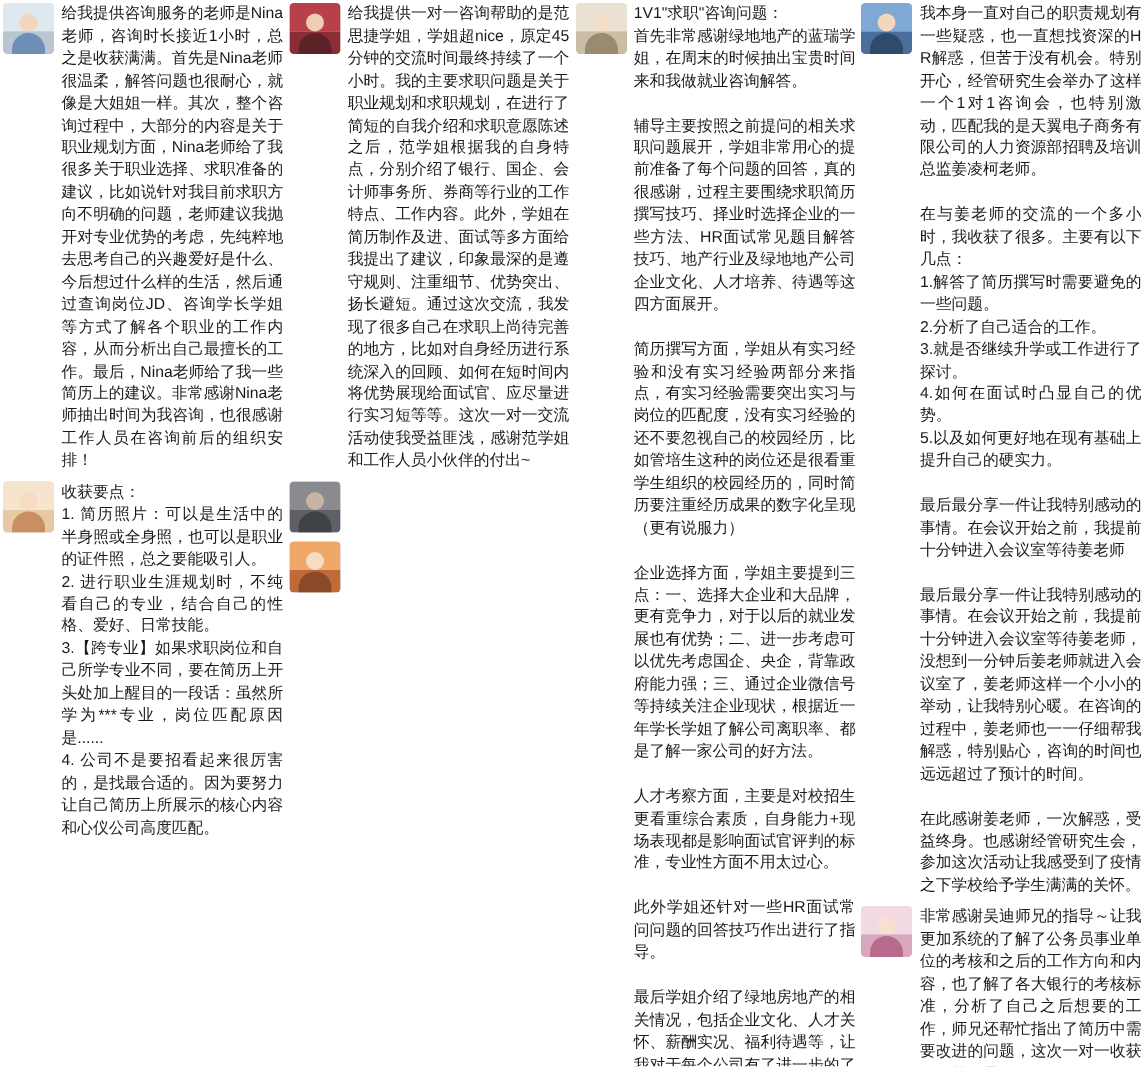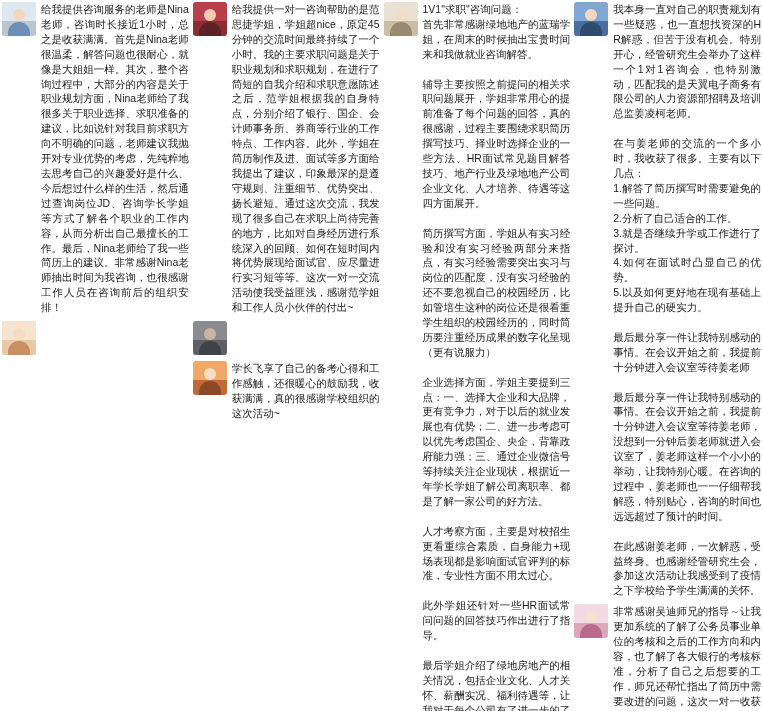--- a/index.html
+++ b/index.html
@@ -82,20 +82,25 @@
       </div>
       <div class="body">给我提供咨询服务的老师是Nina老师，咨询时长接近1小时，总之是收获满满。首先是Nina老师很温柔，解答问题也很耐心，就像是大姐姐一样。其次，整个咨询过程中，大部分的内容是关于职业规划方面，Nina老师给了我很多关于职业选择、求职准备的建议，比如说针对我目前求职方向不明确的问题，老师建议我抛开对专业优势的考虑，先纯粹地去思考自己的兴趣爱好是什么、今后想过什么样的生活，然后通过查询岗位JD、咨询学长学姐等方式了解各个职业的工作内容，从而分析出自己最擅长的工作。最后，Nina老师给了我一些简历上的建议。非常感谢Nina老师抽出时间为我咨询，也很感谢工作人员在咨询前后的组织安排！</div>
     </div>
     <div class="card">
       <div class="avatar">
         <div class="a-sky" style="background:#f6e4cf"></div>
         <div class="a-ground" style="background:#e7c9a6"></div>
         <div class="a-head" style="background:#f7dcc4"></div>
         <div class="a-body" style="background:#c98f63"></div>
       </div>
+      <div class="body">收获要点：
+1. 简历照片：可以是生活中的半身照或全身照，也可以是职业的证件照，总之要能吸引人。
+2. 进行职业生涯规划时，不纯看自己的专业，结合自己的性格、爱好、日常技能。
+3.【跨专业】如果求职岗位和自己所学专业不同，要在简历上开头处加上醒目的一段话：虽然所学为***专业，岗位匹配原因是......
+4. 公司不是要招看起来很厉害的，是找最合适的。因为要努力让自己简历上所展示的核心内容和心仪公司高度匹配。</div>
     </div>
   </div>
 
   <div class="column">
     <div class="card">
       <div class="avatar">
         <div class="a-sky" style="background:#b7404a"></div>
         <div class="a-ground" style="background:#8c2d36"></div>
         <div class="a-head" style="background:#f0cdb4"></div>
         <div class="a-body" style="background:#5d2228"></div>
@@ -110,21 +115,20 @@
         <div class="a-body" style="background:#3f4246"></div>
       </div>
     </div>
     <div class="card">
       <div class="avatar">
         <div class="a-sky" style="background:#f0a868"></div>
         <div class="a-ground" style="background:#c06a3a"></div>
         <div class="a-head" style="background:#f6dcc2"></div>
         <div class="a-body" style="background:#8a4a2a"></div>
       </div>
-      <div class="body">学长飞享了自己的备考心得和工作感触，还很暖心的鼓励我，收获满满，真的很感谢学校组织的这次活动~</div>
     </div>
   </div>
 
   <div class="column">
     <div class="card">
       <div class="avatar">
         <div class="a-sky" style="background:#e9e2d4"></div>
         <div class="a-ground" style="background:#c9bda6"></div>
         <div class="a-head" style="background:#f3ddc6"></div>
         <div class="a-body" style="background:#9a8a70"></div>

